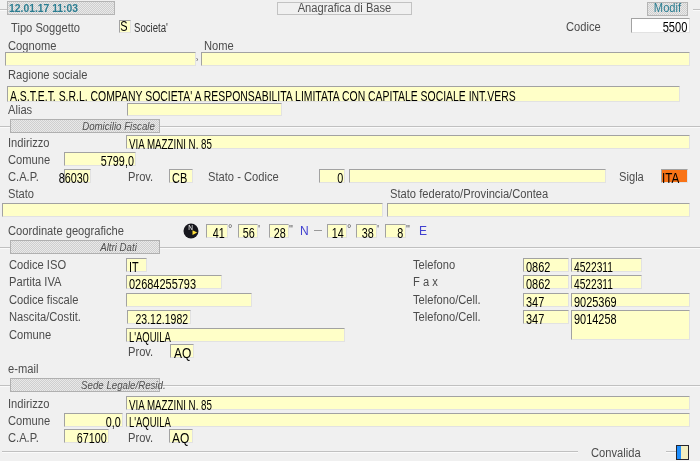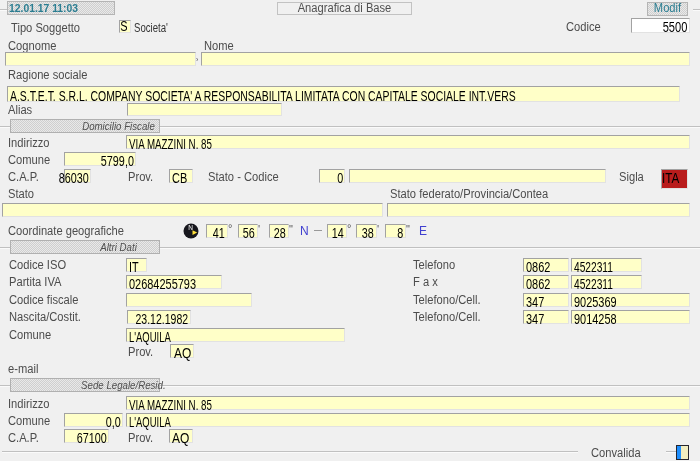--- a/index.html
+++ b/index.html
@@ -57,21 +57,21 @@
 <div class="lbl" style="left:128px;top:172px;color:#4c4c4c;font-size:12px;transform:scaleX(0.93);transform-origin:0 0;">Prov.</div>
 <div class="f" style="left:169px;top:169px;width:24px;height:14px;background:#ffffc8">
       <span style="position:absolute;top:2px;left:2px;transform-origin:0 0;transform:scaleX(0.73);font-size:15px;line-height:12px;white-space:nowrap">CB</span>
     </div>
 <div class="lbl" style="left:208px;top:172px;color:#4c4c4c;font-size:12px;transform:scaleX(0.93);transform-origin:0 0;">Stato - Codice</div>
 <div class="f" style="left:319px;top:169px;width:26px;height:14px;background:#ffffc8">
       <span style="position:absolute;top:2px;right:1px;transform-origin:100% 0;transform:scaleX(0.72);font-size:15px;line-height:12px;white-space:nowrap">0</span>
     </div>
 <div class="f" style="left:349px;top:169px;width:257px;height:14px;background:#ffffc8"></div>
 <div class="lbl" style="left:619px;top:172px;color:#4c4c4c;font-size:12px;transform:scaleX(0.93);transform-origin:0 0;">Sigla</div>
-<div class="f" style="left:661px;top:169px;width:27px;height:20px;background:#b91c1c">
+<div class="f" style="left:661px;top:169px;width:27px;height:14px;background:#f97316">
       <span style="position:absolute;top:2px;left:0px;transform-origin:0 0;transform:scaleX(0.78);font-size:15px;line-height:12px;white-space:nowrap">ITA</span>
     </div>
 <div class="lbl" style="left:8px;top:189px;color:#4c4c4c;font-size:12px;transform:scaleX(0.93);transform-origin:0 0;">Stato</div>
 <div class="lbl" style="left:390px;top:189px;color:#4c4c4c;font-size:12px;transform:scaleX(0.93);transform-origin:0 0;">Stato federato/Provincia/Contea</div>
 <div class="f" style="left:2px;top:203px;width:381px;height:14px;background:#ffffc8"></div>
 <div class="f" style="left:387px;top:203px;width:303px;height:14px;background:#ffffc8"></div>
 <div class="lbl" style="left:8px;top:226px;color:#4c4c4c;font-size:12px;transform:scaleX(0.93);transform-origin:0 0;">Coordinate geografiche</div>
 <svg style="position:absolute;left:183px;top:223px" width="16" height="16" viewBox="0 0 16 16">
 <circle cx="8" cy="8" r="7.5" fill="#17171d"></circle>
 <text x="7.5" y="7" font-size="6.5" fill="#fff" text-anchor="middle" font-family="Liberation Sans">N</text>
@@ -148,21 +148,21 @@
 <div class="f" style="left:523px;top:293px;width:46px;height:14px;background:#ffffc8">
       <span style="position:absolute;top:2px;left:2px;transform-origin:0 0;transform:scaleX(0.73);font-size:15px;line-height:12px;white-space:nowrap">347</span>
     </div>
 <div class="f" style="left:571px;top:293px;width:119px;height:14px;background:#ffffc8">
       <span style="position:absolute;top:2px;left:2px;transform-origin:0 0;transform:scaleX(0.73);font-size:15px;line-height:12px;white-space:nowrap">9025369</span>
     </div>
 <div class="lbl" style="left:413px;top:312px;color:#4c4c4c;font-size:12px;transform:scaleX(0.93);transform-origin:0 0;">Telefono/Cell.</div>
 <div class="f" style="left:523px;top:310px;width:46px;height:14px;background:#ffffc8">
       <span style="position:absolute;top:2px;left:2px;transform-origin:0 0;transform:scaleX(0.73);font-size:15px;line-height:12px;white-space:nowrap">347</span>
     </div>
-<div class="f" style="left:571px;top:310px;width:119px;height:14px;background:#ffffc8">
+<div class="f" style="left:571px;top:310px;width:119px;height:30px;background:#ffffc8">
       <span style="position:absolute;top:2px;left:2px;transform-origin:0 0;transform:scaleX(0.73);font-size:15px;line-height:12px;white-space:nowrap">9014258</span>
     </div>
 <div class="gline" style="left:0px;top:385px;width:700px"></div>
 <div class="sec dith" style="left:10px;top:378px;width:150px;height:14px"></div>
 <div class="sect" style="left:76px;top:379px;width:85px">Sede Legale/Resid.</div>
 <div class="lbl" style="left:8px;top:399px;color:#4c4c4c;font-size:12px;transform:scaleX(0.93);transform-origin:0 0;">Indirizzo</div>
 <div class="f" style="left:126px;top:396px;width:564px;height:14px;background:#ffffc8">
       <span style="position:absolute;top:2px;left:2px;transform-origin:0 0;transform:scaleX(0.65);font-size:15px;line-height:12px;white-space:nowrap">VIA MAZZINI N. 85</span>
     </div>
 <div class="lbl" style="left:8px;top:416px;color:#4c4c4c;font-size:12px;transform:scaleX(0.93);transform-origin:0 0;">Comune</div>

